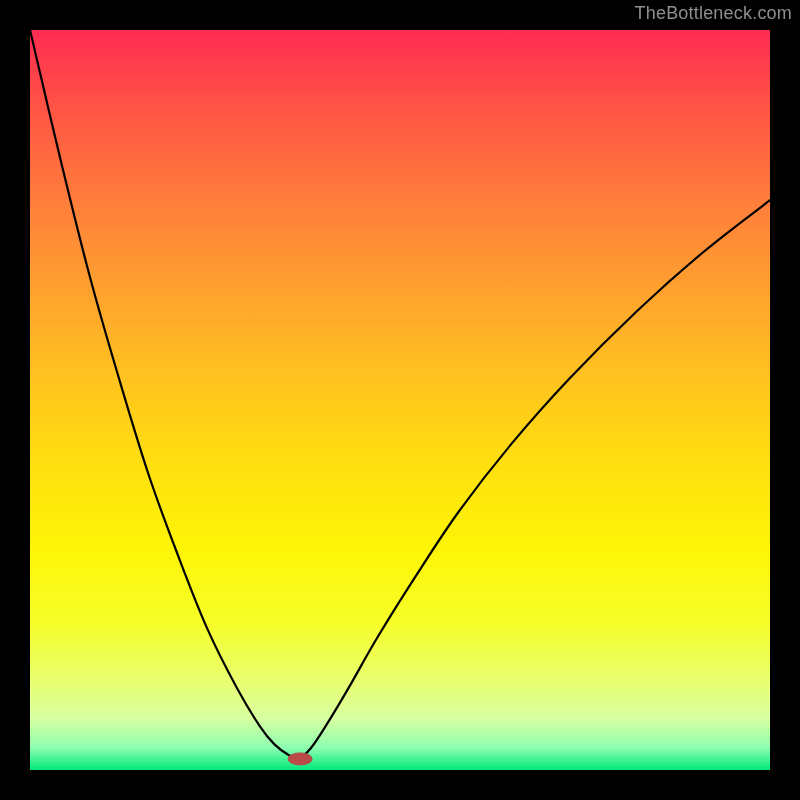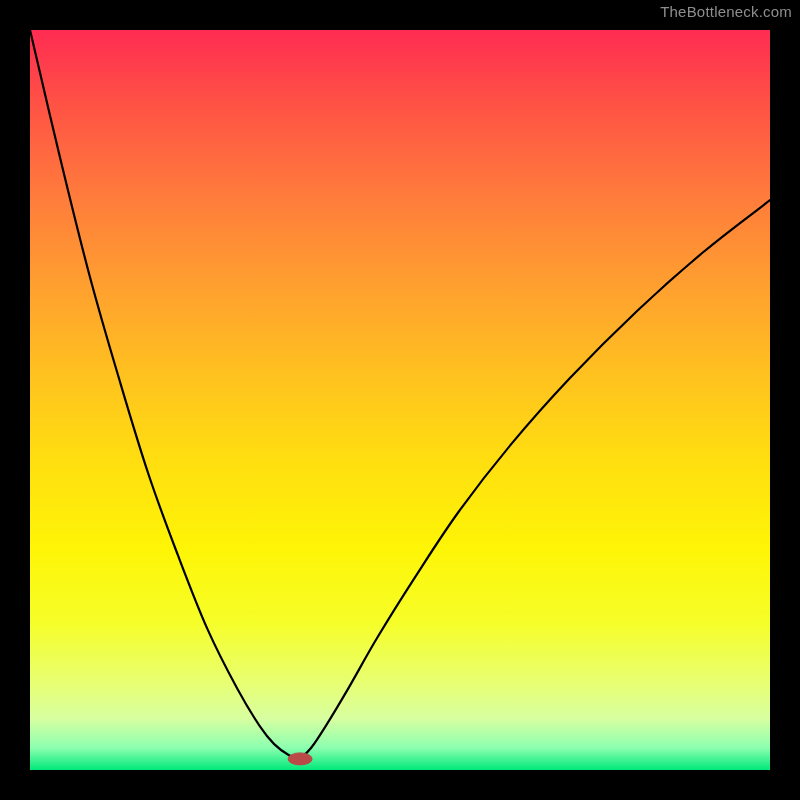--- a/index.html
+++ b/index.html
@@ -37,21 +37,21 @@
       #D8FFA0 93%,
       #8CFFB0 97%,
       #00E87A 100%
     );
   }
   .watermark {
     position: absolute;
     top: 3px;
     right: 8px;
     color: #8e8e8e;
-    font-size: 15px;
+    font-size: 18px;
     font-weight: 500;
     letter-spacing: 0.2px;
   }
   svg.overlay {
     position: absolute;
     left: 0;
     top: 0;
     width: 740px;
     height: 740px;
   }

